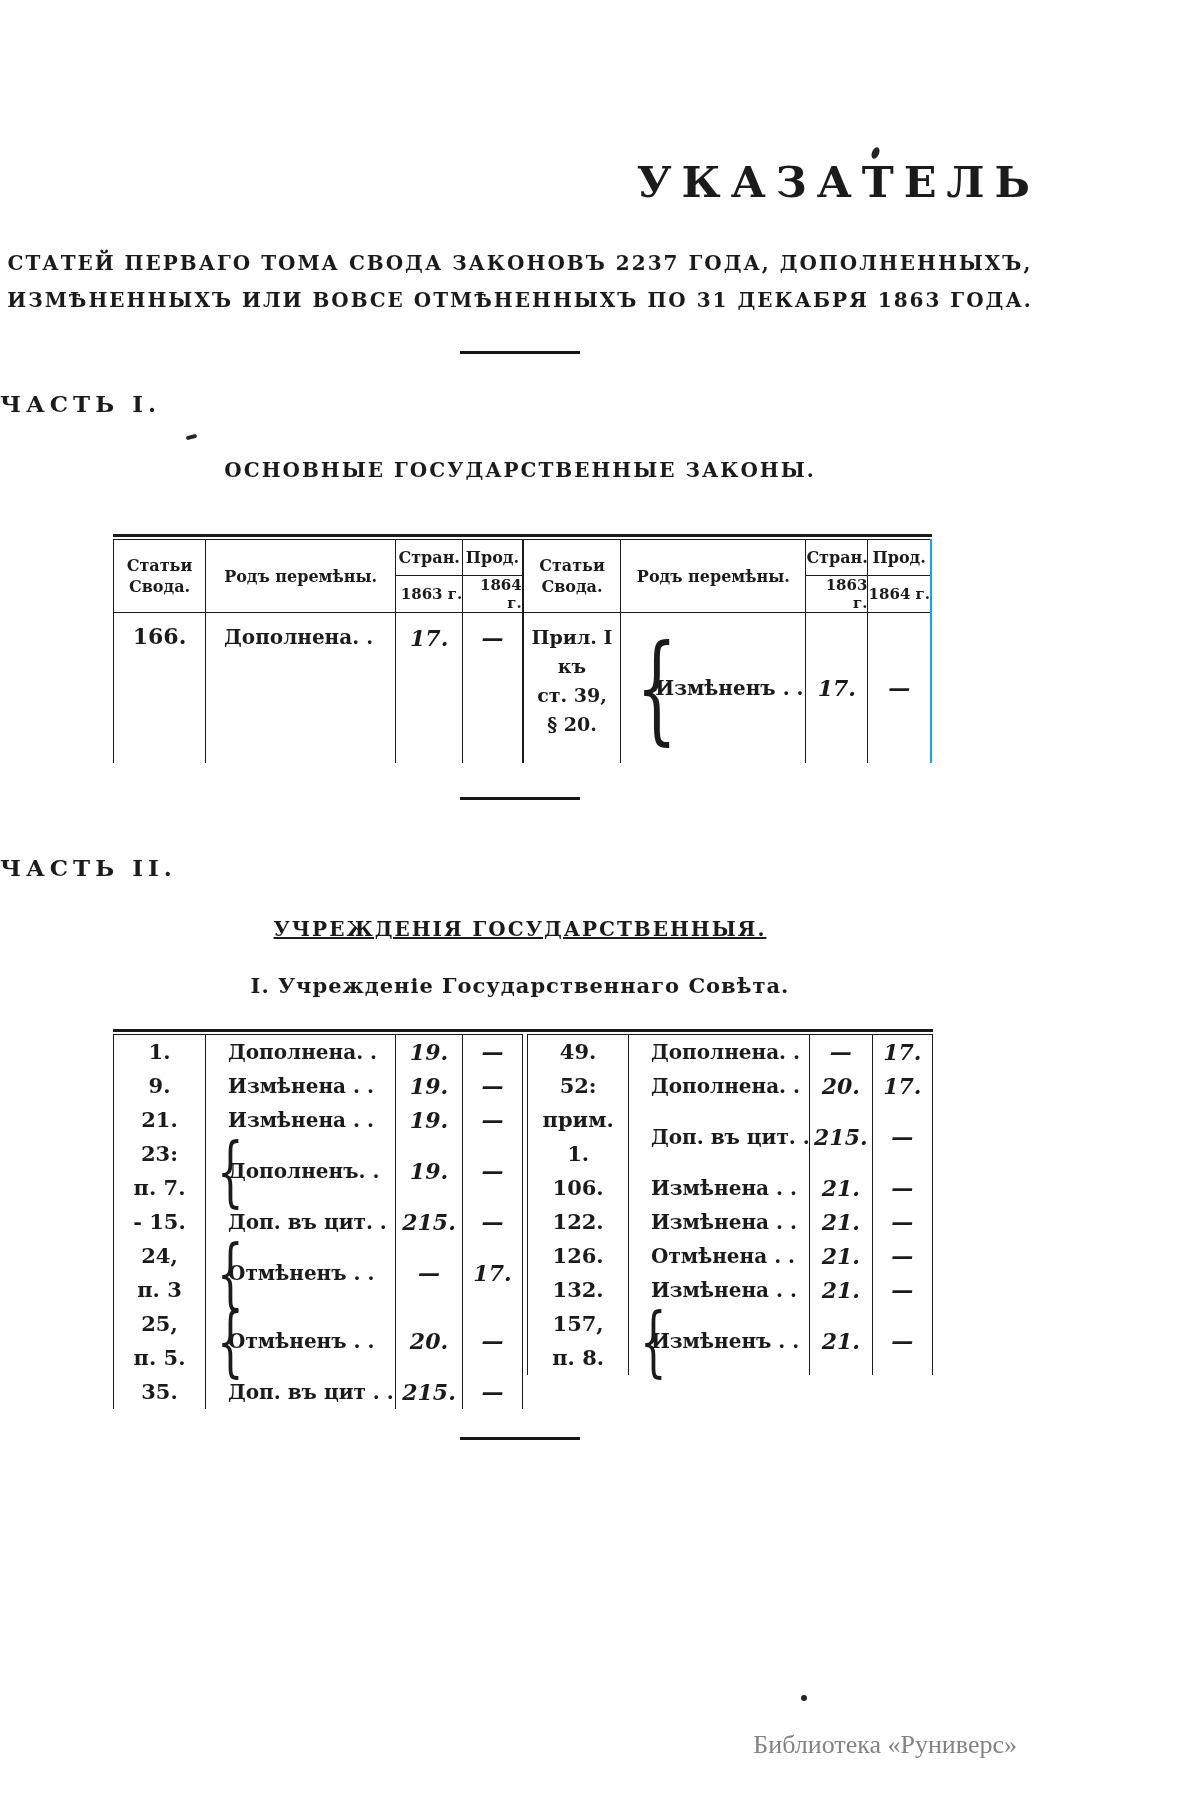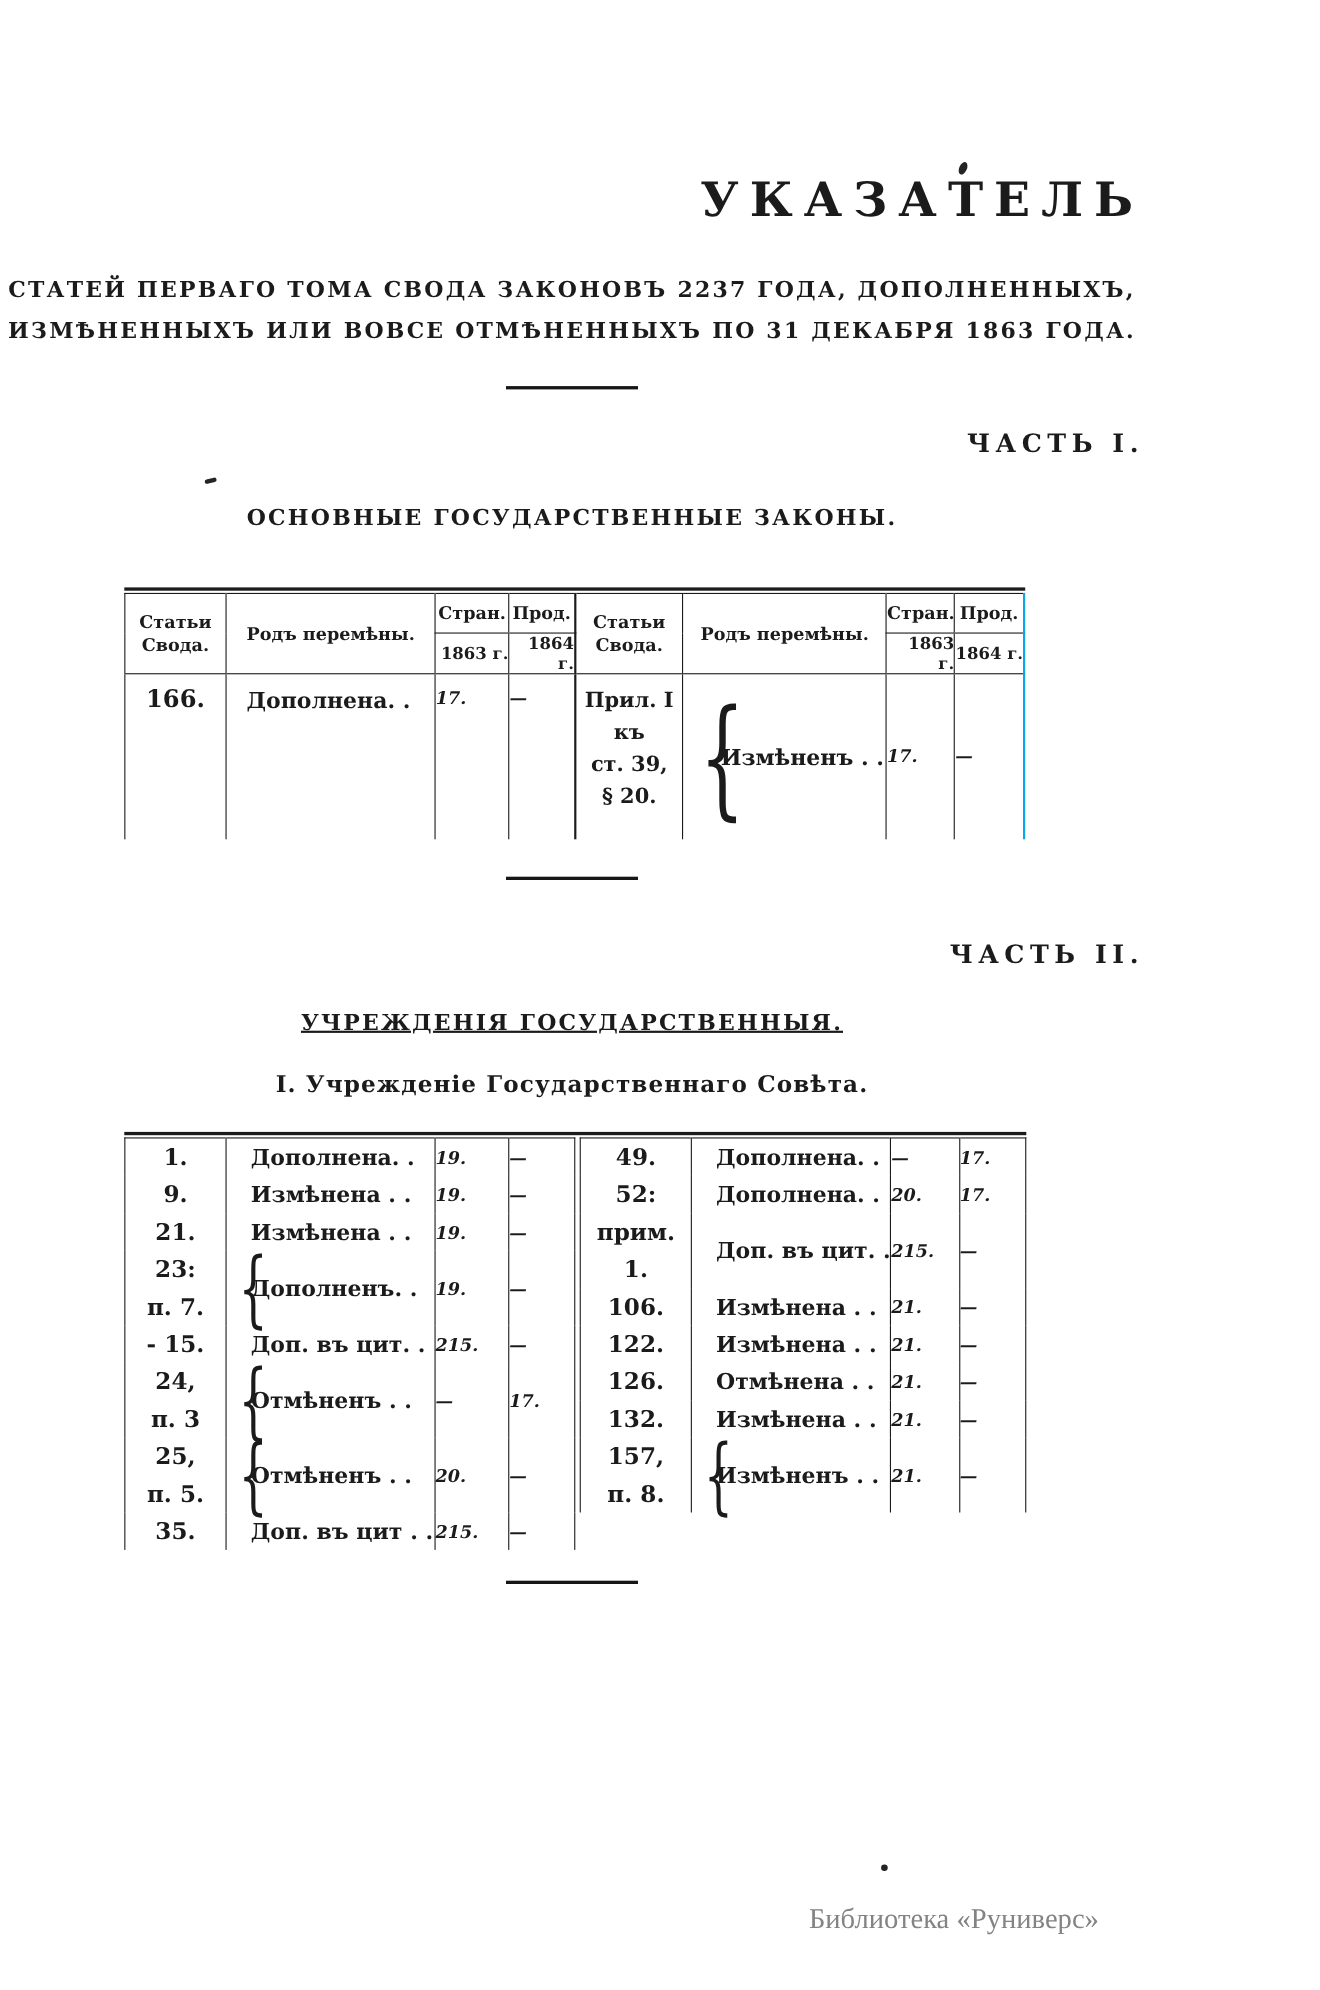--- a/index.html
+++ b/index.html
@@ -28,21 +28,21 @@
   .rule {
     width:120px; height:3px;
     background:#161616;
     margin-left:auto; margin-right:auto;
   }
   .rule-1 { margin-top:32px; }
   .rule-2 { margin-top:34px; }
   .rule-3 { margin-top:28px; }
 
   .part-heading {
-    text-align:right; font-weight:bold;
+    text-align:left; font-weight:bold;
     font-size:23px; letter-spacing:5px; line-height:1.2;
   }
   .h-part1 { margin-top:36px; }
   .h-part2 { margin-top:54px; }
   .sub-heading {
     text-align:center; font-weight:bold;
     font-size:20px; letter-spacing:2px; line-height:1.2;
   }
   .sub-1 { margin-top:40px; }
   .sub-2 { margin-top:36px;text-decoration:underline; }
@@ -54,21 +54,21 @@
 
   
   table { border-collapse:collapse; table-layout:fixed; }
   th, td { border-left:1px solid #1b1b1b; }
   th.no-bl, td.no-bl { border-left:none; }
   .mid { border-left-width:2px; }
 
   .c-art { text-align:center; font-weight:bold; font-size:21px; }
   .art-line { display:block; line-height:34px; }
   .c-chg { position:relative; font-weight:bold; font-size:20px; padding-left:22px; white-space:nowrap; }
-  .c-pg { font-weight:bold; font-style:italic; font-size:16px; }
+  .c-pg { text-align:center; font-weight:bold; font-style:italic; font-size:22px; }
   .brace {
     display:inline-block;
     position:absolute; left:-2px; top:50%;
     transform:translateY(-50%) scaleX(0.55);
     font-weight:400; line-height:1;
   }
 
   
   .t1wrap {
     width:819px; margin:52px 0 0 113px;
@@ -108,21 +108,21 @@
   }
   .t2 td { vertical-align:middle; height:34px; }
   .t2 .art-line { line-height:34px; }
   .t2 .brace { font-size:76px; left:0; }
   .t2-left  { width:411px; }
   .t2-right { width:473px; }
   .mid-gap { width:5px; align-self:stretch; }
 
   
   .footer {
-    position:absolute; top:1730px; right:201px;
+    position:absolute; top:1730px; right:183px;
     font-family:"Liberation Serif", serif;
     font-size:26px; color:#838383; font-weight:normal;
   }
   .speck { position:absolute; background:#242424; }
   .speck-1 { left:872px; top:147px; width:7px; height:12px; border-radius:50%; transform:rotate(24deg); }
   .speck-2 { left:186px; top:435px; width:11px; height:4px; border-radius:2px; transform:rotate(-14deg); }
   .speck-3 { left:801px; top:1695px; width:6px; height:6px; border-radius:50%; }
 </style>
 </head>
 <body>

